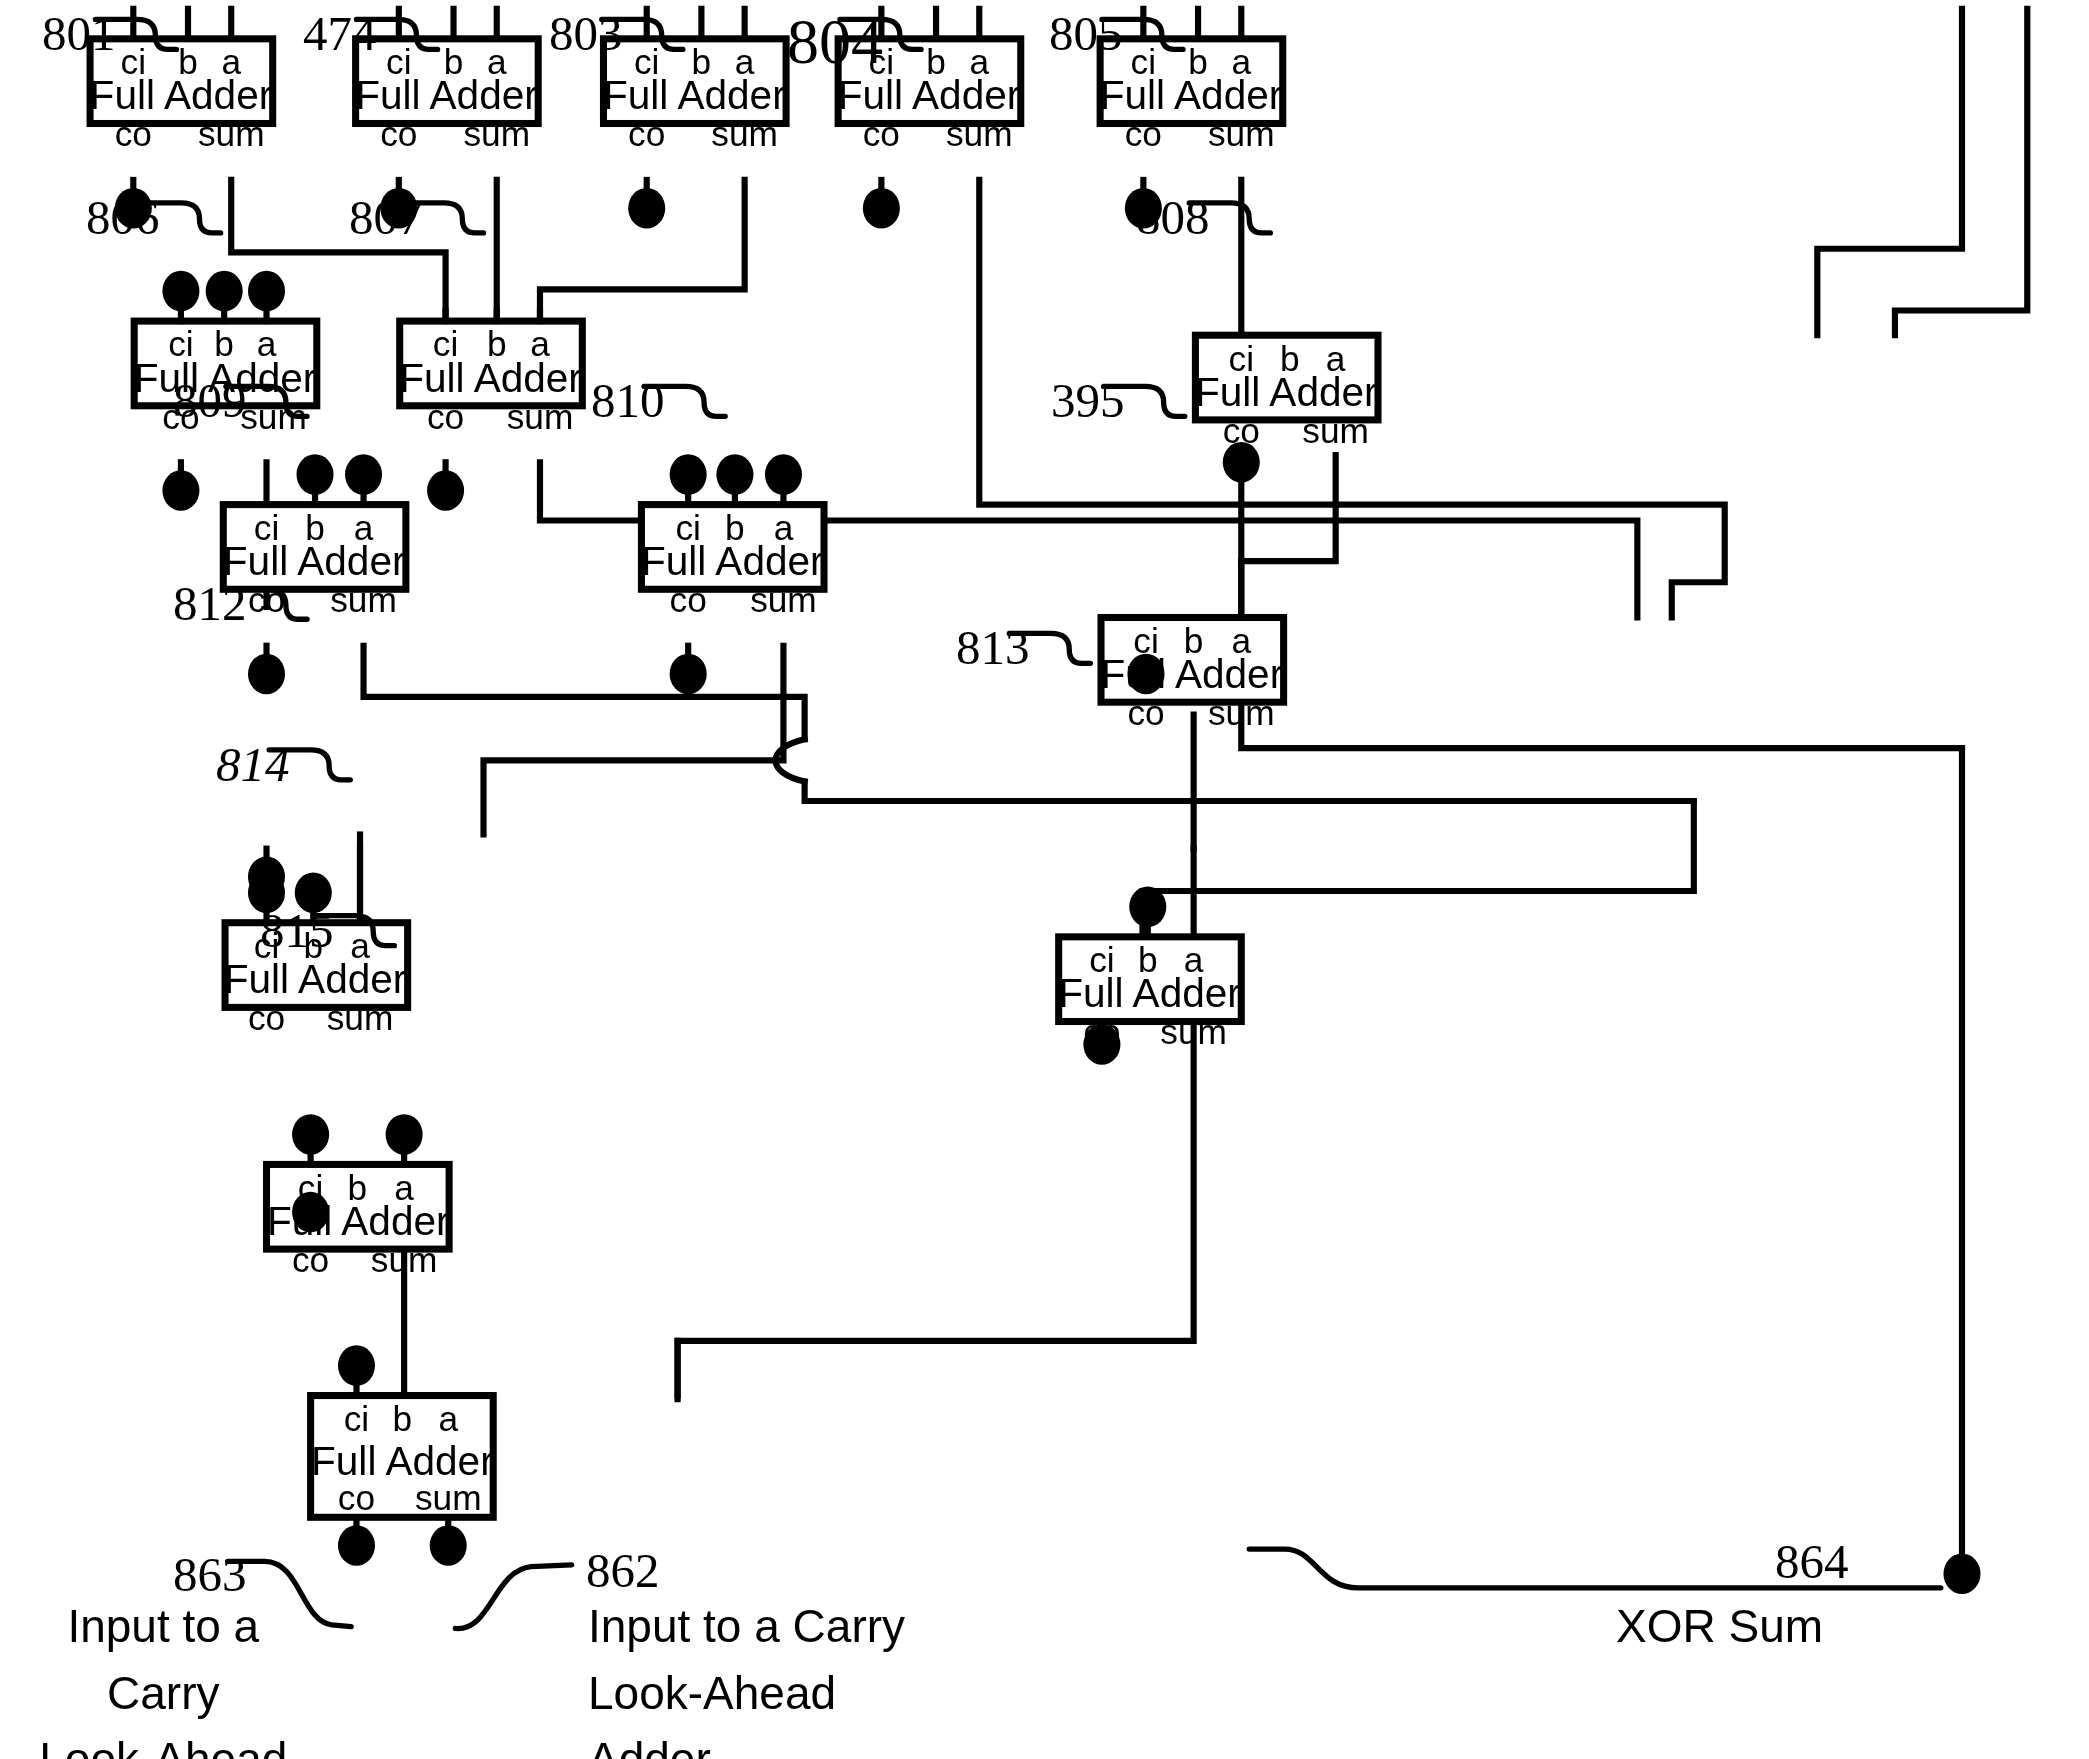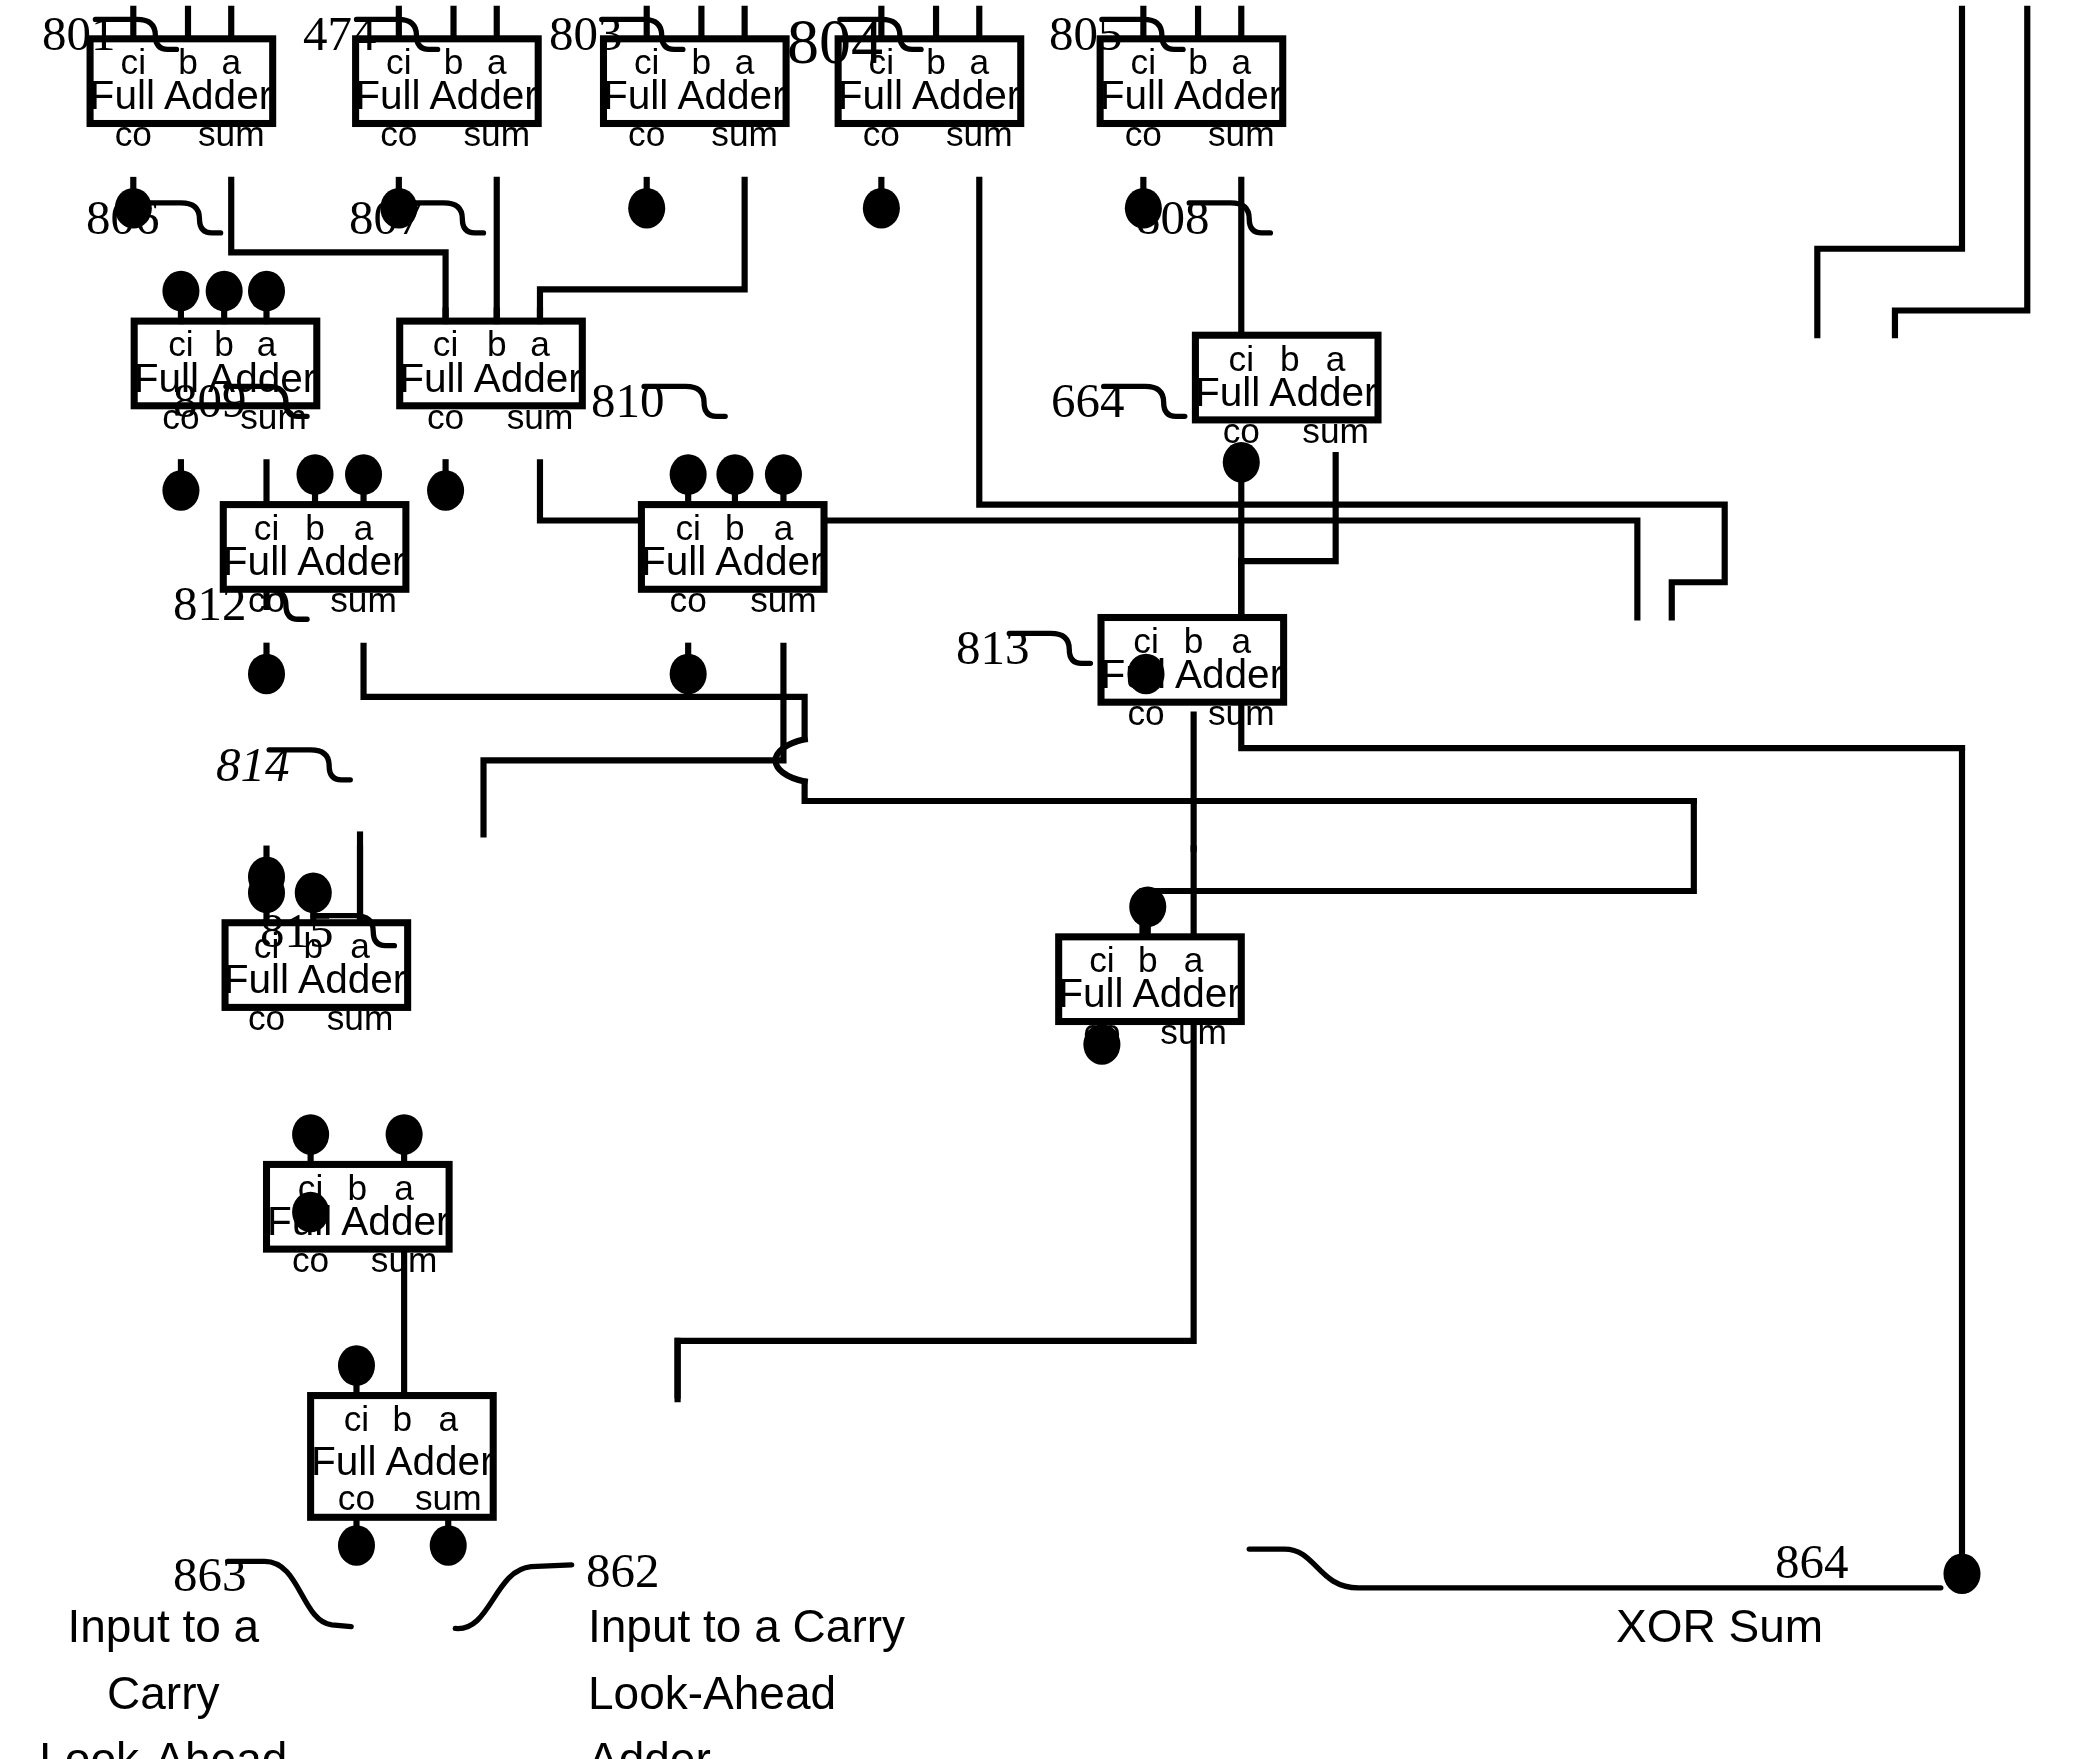--- a/index.html
+++ b/index.html
@@ -416,21 +416,21 @@
   <div style="position:absolute;left:549px;top:5.3px;font-size:49px;font-family:'Liberation Serif',serif;">803</div>
   <div style="position:absolute;left:787px;top:5.3px;font-size:64px;font-family:'Liberation Serif',serif;">804</div>
   <div style="position:absolute;left:1049px;top:5.3px;font-size:49px;font-family:'Liberation Serif',serif;">805</div>
 
   <div style="position:absolute;left:86px;top:189px;font-size:49px;font-family:'Liberation Serif',serif;">806</div>
   <div style="position:absolute;left:349px;top:189px;font-size:49px;font-family:'Liberation Serif',serif;">807</div>
   <div style="position:absolute;left:1136px;top:189px;font-size:49px;font-family:'Liberation Serif',serif;">808</div>
 
   <div style="position:absolute;left:173px;top:372px;font-size:49px;font-family:'Liberation Serif',serif;">809</div>
   <div style="position:absolute;left:591px;top:372px;font-size:49px;font-family:'Liberation Serif',serif;">810</div>
-  <div style="position:absolute;left:1051px;top:372px;font-size:49px;font-family:'Liberation Serif',serif;">664</div>
+  <div style="position:absolute;left:1051px;top:372px;font-size:49px;font-family:'Liberation Serif',serif;">395</div>
 
   <div style="position:absolute;left:173px;top:575px;font-size:49px;font-family:'Liberation Serif',serif;">812</div>
   <div style="position:absolute;left:956px;top:619px;font-size:49px;font-family:'Liberation Serif',serif;">813</div>
   <div style="position:absolute;left:216px;top:736px;font-size:49px;font-family:'Liberation Serif',serif;font-style:italic;">814</div>
   <div style="position:absolute;left:260px;top:902px;font-size:49px;font-family:'Liberation Serif',serif;">815</div>
 
   <div style="position:absolute;left:173px;top:1546px;font-size:49px;font-family:'Liberation Serif',serif;">863</div>
   <div style="position:absolute;left:586px;top:1542px;font-size:49px;font-family:'Liberation Serif',serif;">862</div>
   <div style="position:absolute;left:1775px;top:1533px;font-size:49px;font-family:'Liberation Serif',serif;text-align:center;">864</div>
 </div>

